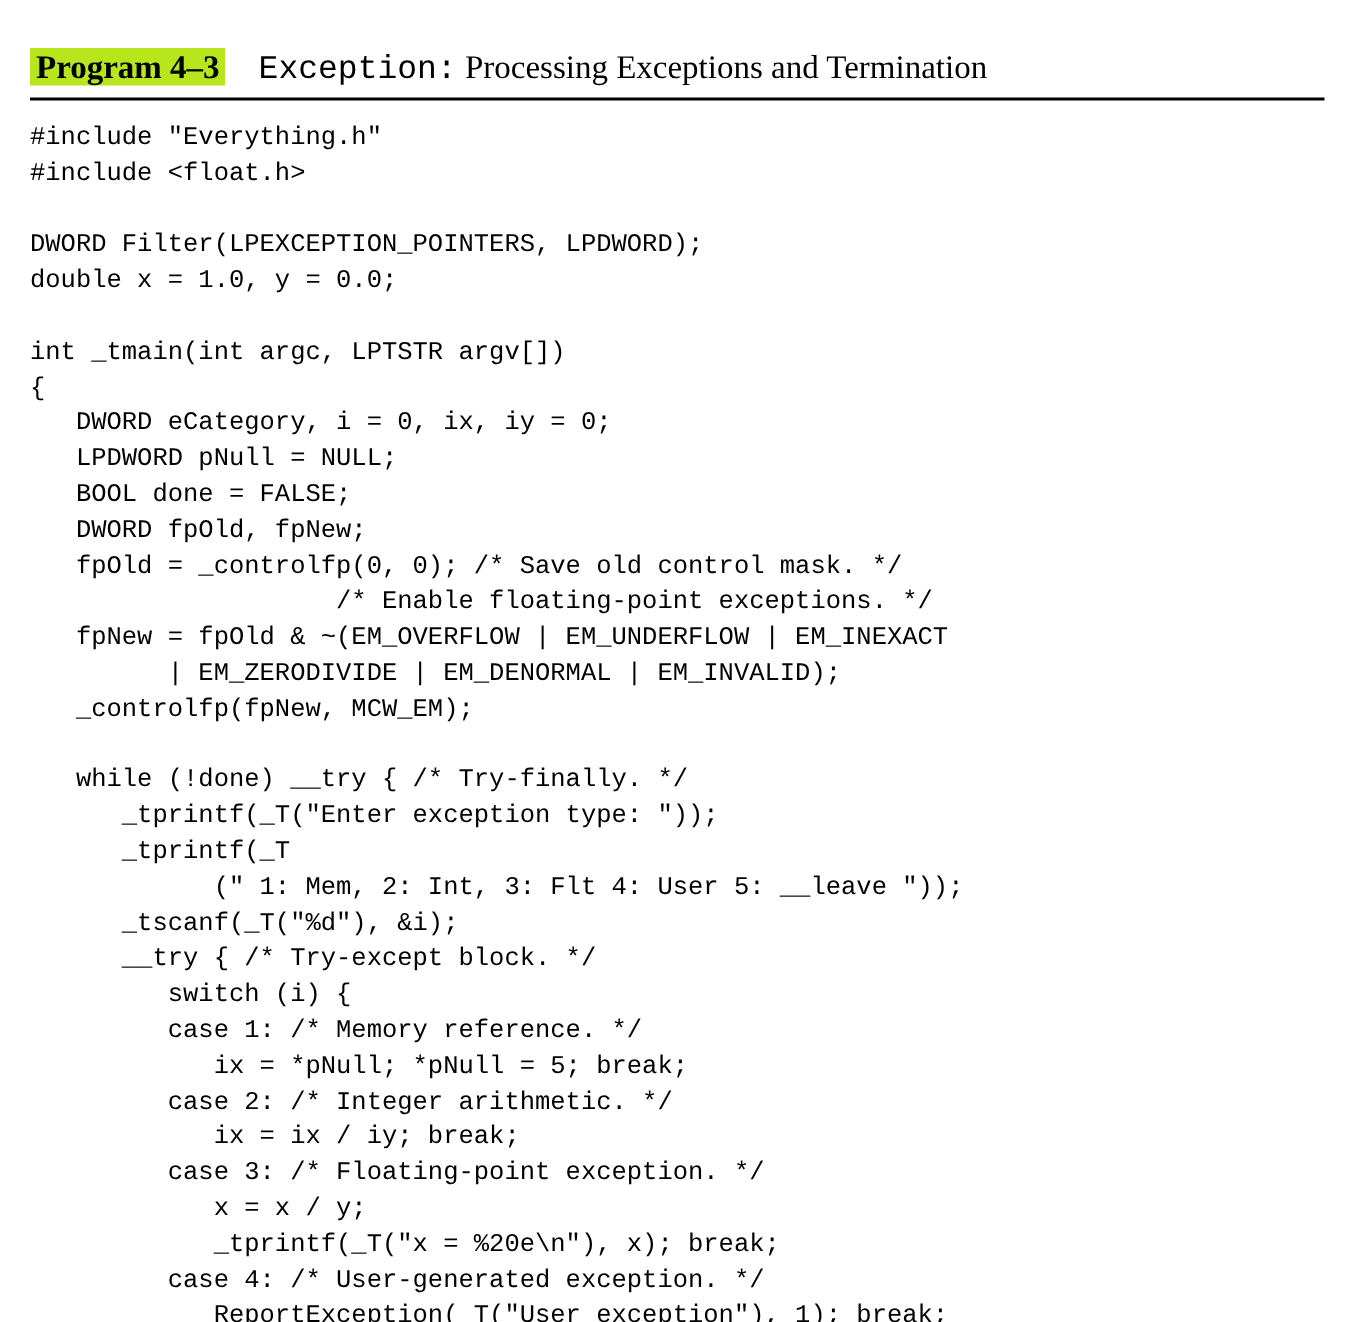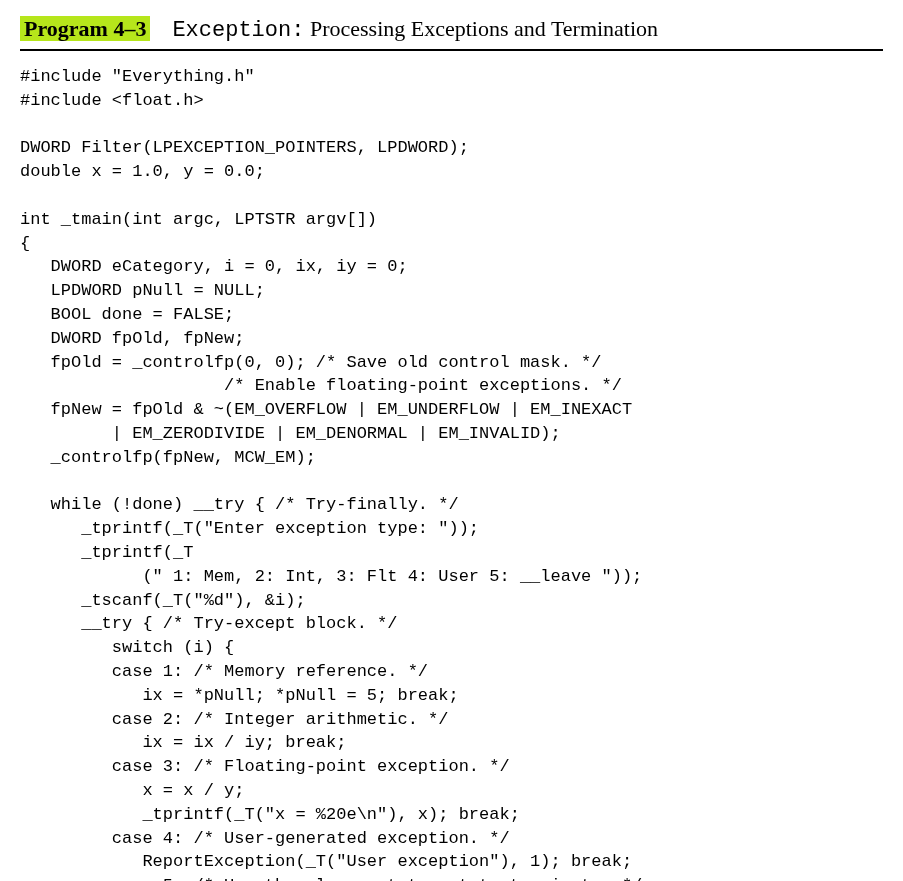--- a/index.html
+++ b/index.html
@@ -6,21 +6,21 @@
       font-family: Georgia, 'Times New Roman', serif;
       margin: 0;
       padding: 16px 20px;
       background: #fff;
       color: #000;
     }
     .heading {
       font-family: Georgia, 'Times New Roman', serif;
       font-size: 22px;
       font-weight: normal;
-      margin: 0 0 6px 0;
+      margin: 16px 0 6px 0;
       border-bottom: 2px solid #000;
       padding-bottom: 6px;
     }
     .heading .program-label {
       background: #b6e61b;
       font-weight: bold;
       padding: 0 4px;
     }
     .heading .code-title {
       font-family: 'Courier New', Courier, monospace;

